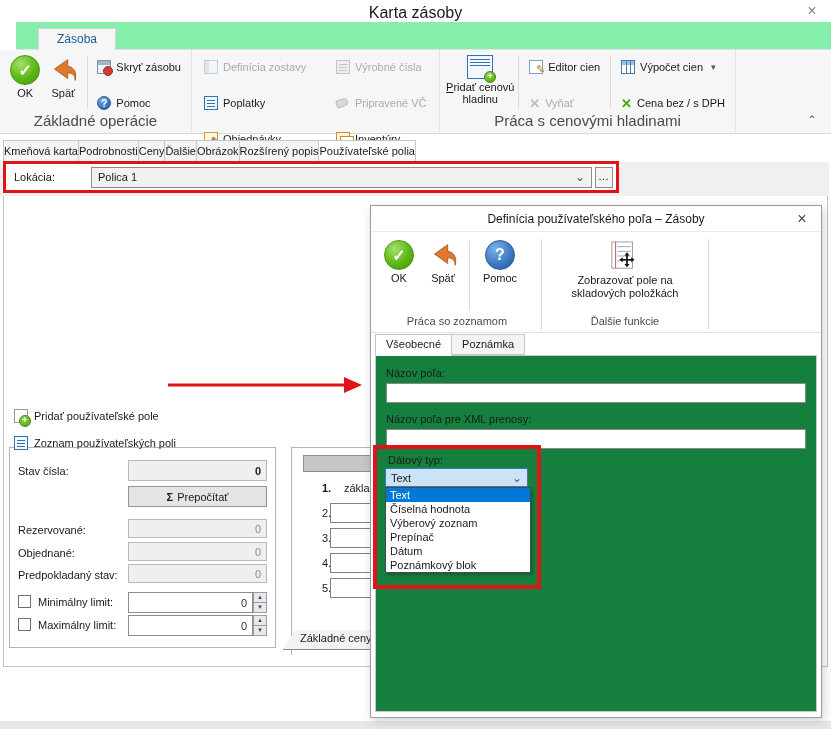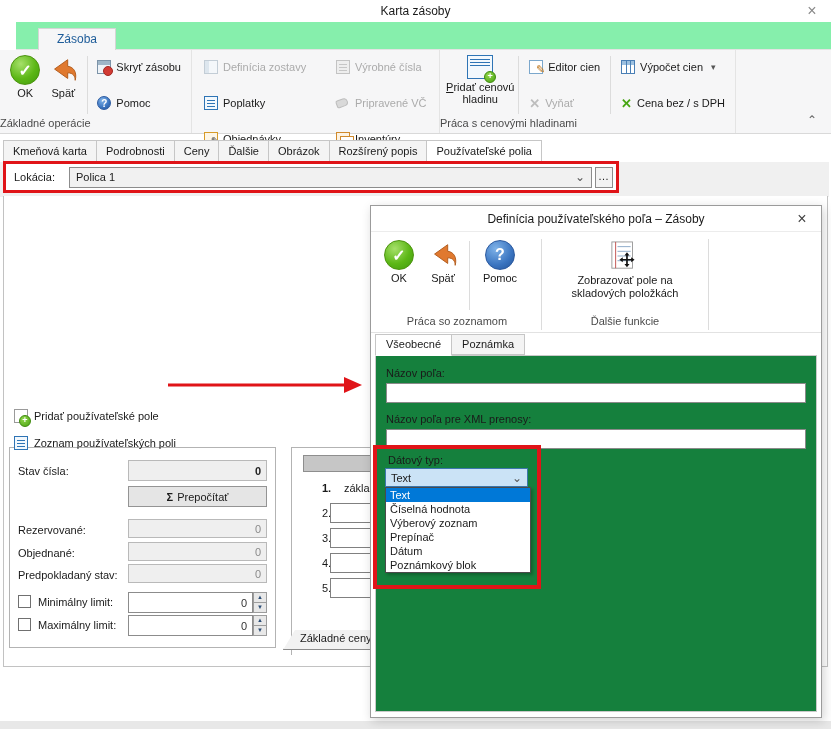--- a/index.html
+++ b/index.html
@@ -3,35 +3,35 @@
 <meta charset="utf-8">
 <style>
   * { margin:0; padding:0; box-sizing:border-box; }
   html,body { background:#fff; }
   body { font-family:"Liberation Sans", sans-serif; font-size:11px; color:#1a1a1a; }
   #screen { position:relative; width:831px; height:729px; background:#fff; overflow:hidden;
             outline:1px solid #b8bec4; }
 
   
   #titlebar { position:absolute; left:0; top:0; width:831px; height:22px; background:#fff; }
-  #titlebar .t { position:absolute; left:0; right:0; top:4px; text-align:center; font-size:12px; color:#1a1a1a; }
+  #titlebar .t { position:absolute; left:0; right:0; top:4px; text-align:center; font-size:16px; color:#1a1a1a; }
   .close-x { position:absolute; right:10px; top:2px; width:18px; height:18px; text-align:center;
              font-size:16px; line-height:17px; color:#8a8a8a; cursor:default; }
 
   
   #ribbon-tabs { position:absolute; left:16px; top:22px; width:831px; height:28px; background:#86efac;
                  border-bottom:1px solid #e3e3e3; }
   #ribbon-tab-zasoba { position:absolute; left:22px; top:6px; height:23px; padding:0 18px;
                  background:#f6f6f7; border:1px solid #d5d5d5; border-bottom:none;
                  color:#1e5c99; line-height:21px; font-size:12px; }
   #ribbon { position:absolute; left:0; top:50px; width:831px; height:84px; background:#f6f6f7;
             border-bottom:1px solid #d9d9d9; display:flex; }
   .rgroup { position:relative; height:100%; display:flex; flex-direction:column; border-right:1px solid #e4e4e4; }
   .rg-content { flex:1; display:flex; align-items:flex-start; padding:4px 4px 0 6px; }
-  .rg-label { color:#4a4a4a; padding:1px 0 4px; font-size:11px; }
+  .rg-label { text-align:center; color:#4a4a4a; padding:1px 0 4px; font-size:15px; }
   .bigbtn { width:46px; display:flex; flex-direction:column; align-items:center; padding-top:1px; }
   .bigbtn .cap { margin-top:2px; text-align:center; line-height:12px; }
   .bigbtn.wide { width:86px; }
   .accel::first-letter { text-decoration:underline; }
   .vdiv { width:1px; background:#dcdcdc; align-self:stretch; margin:2px 4px; }
   .smallcol { display:flex; flex-direction:column; gap:20px; padding:5px 6px 0 6px; }
   .smallbtn { display:flex; align-items:center; gap:5px; height:16px; white-space:nowrap; }
   .dis { color:#ababab; }
   .caret { color:#555; font-size:9px; margin-left:3px; }
   #ribbon-collapse { position:absolute; right:14px; bottom:6px; color:#666; font-size:12px; }
@@ -71,29 +71,29 @@
       box-shadow:4px 0 0 #4a7fb5; }
   .xgray { color:#bdbdbd; font-weight:bold; font-size:13px; }
   .xgreen { color:#46a512; font-weight:bold; font-size:13px; }
   .ic-plus { position:relative; }
   .ic-plus::after { content:"+"; position:absolute; right:-4px; bottom:-5px; width:10px; height:10px;
       background:radial-gradient(circle at 35% 30%, #8fd64a, #4ba312); color:#fff; border-radius:50%;
       font-size:9px; line-height:9px; text-align:center; font-weight:bold; border:1px solid #3d8a0c; }
 
   
   #card-tabs { position:absolute; left:3px; top:140px; display:flex; height:23px; z-index:2; }
-  .ctab { height:22px; padding:0 9px; border:1px solid #c6c6c6; margin-right:-1px; background:#f4f4f4;
+  .ctab { height:22px; padding:0 0; border:1px solid #c6c6c6; margin-right:-1px; background:#f4f4f4;
           line-height:20px; white-space:nowrap; }
   .ctab.active { background:#fff; height:23px; border-bottom:1px solid #fff; position:relative; z-index:3; }
 
   
   #gray-strip { position:absolute; left:0; top:162px; width:829px; height:35px; background:#f0f0f0; }
   #lokacia-row { position:absolute; left:3px; top:161px; width:616px; height:32px; z-index:5;
       border:3px solid #e01418; background:#fff; display:flex; align-items:center; padding:0 3px 0 8px; }
-  #lokacia-label { width:55px; flex:none; }
+  #lokacia-label { width:77px; flex:none; }
   #lokacia-combo { flex:1; height:21px; background:#f1f1f1; border:1px solid #8c8c8c; display:flex;
       align-items:center; padding:0 6px; }
   #lokacia-combo .val { flex:1; }
   .chev { color:#5a5a5a; font-size:12px; line-height:10px; }
   #lokacia-more { width:18px; height:21px; margin-left:3px; background:#f3f3f3; border:1px solid #8c8c8c;
       text-align:center; line-height:17px; letter-spacing:1px; }
 
   
   #page { position:absolute; left:3px; top:196px; width:825px; height:471px; background:#fff;
       border:1px solid #c2c2c2; border-top:none; }

